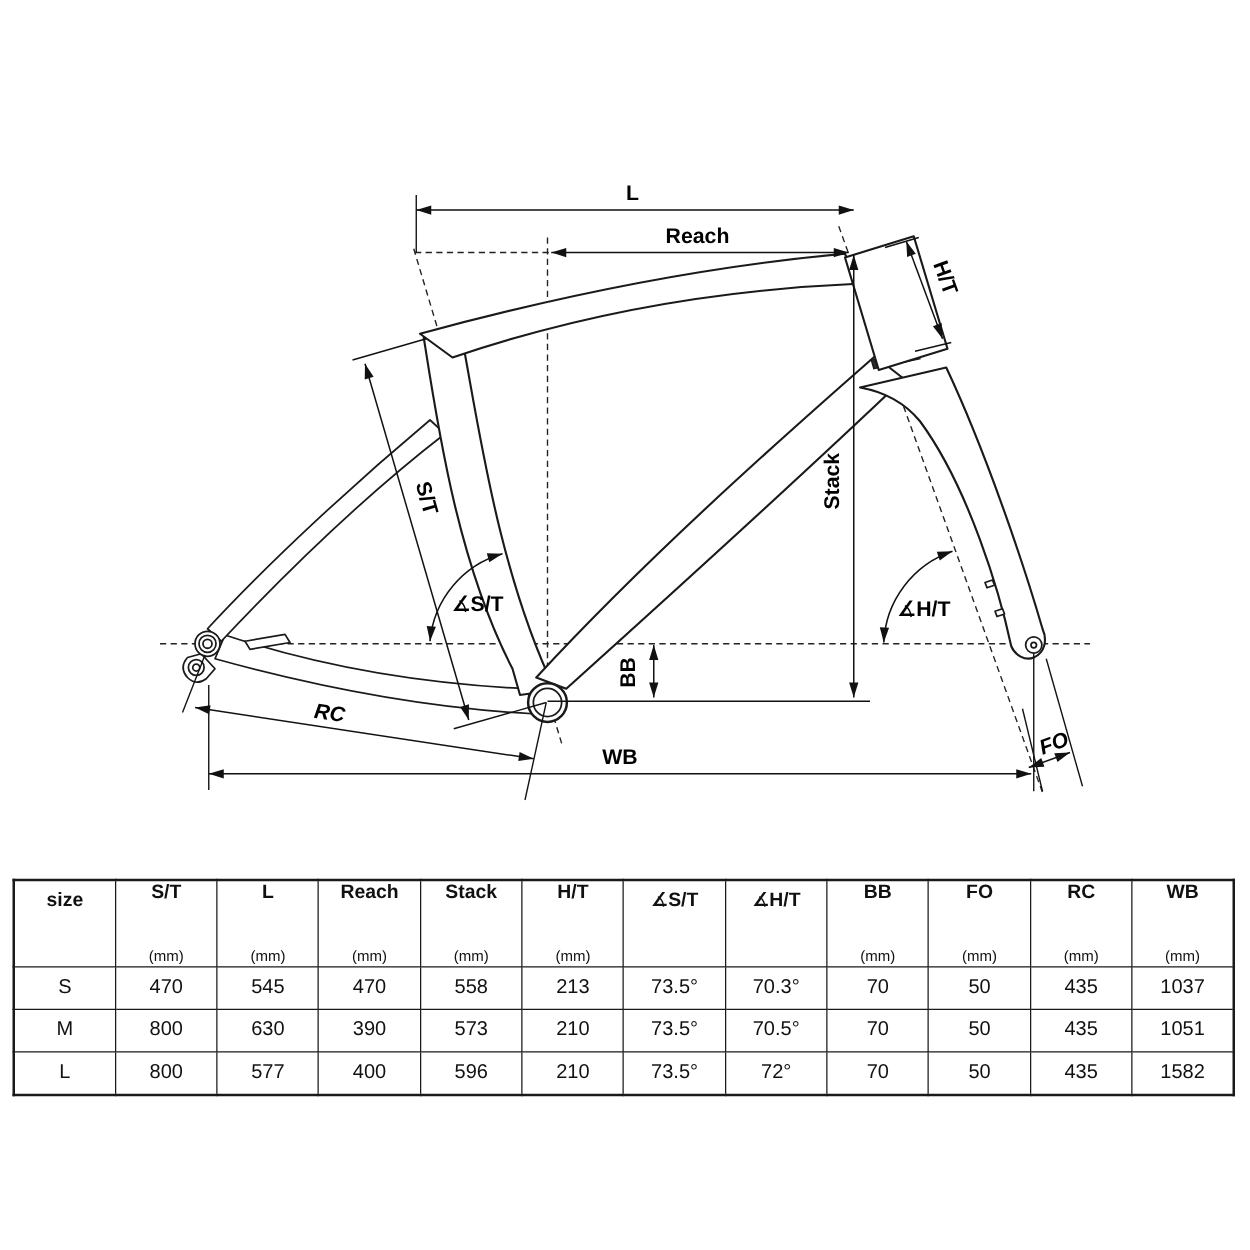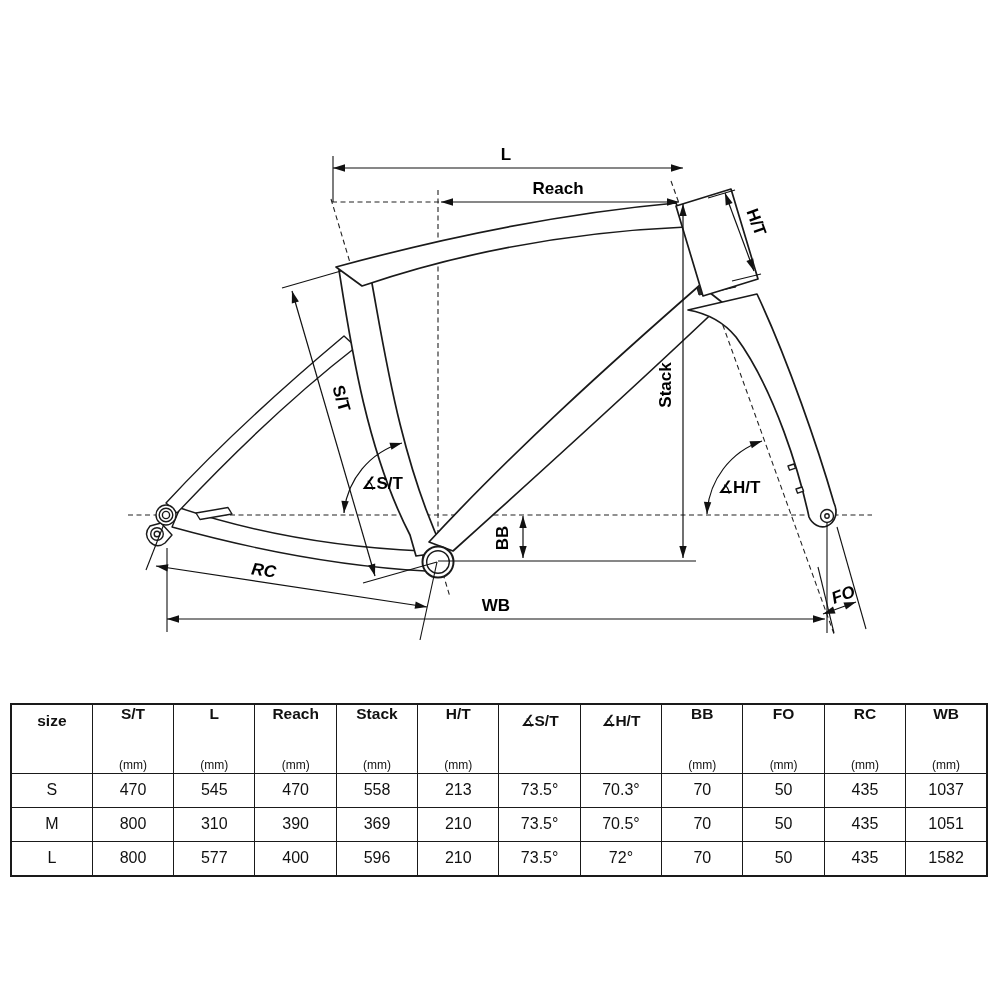--- a/index.html
+++ b/index.html
@@ -211,23 +211,23 @@
         <td>73.5°</td>
         <td>70.3°</td>
         <td>70</td>
         <td>50</td>
         <td>435</td>
         <td>1037</td>
       </tr>
       <tr>
         <td>M</td>
         <td>800</td>
-        <td>310</td>
+        <td>630</td>
         <td>390</td>
-        <td>369</td>
+        <td>573</td>
         <td>210</td>
         <td>73.5°</td>
         <td>70.5°</td>
         <td>70</td>
         <td>50</td>
         <td>435</td>
         <td>1051</td>
       </tr>
       <tr>
         <td>L</td>

